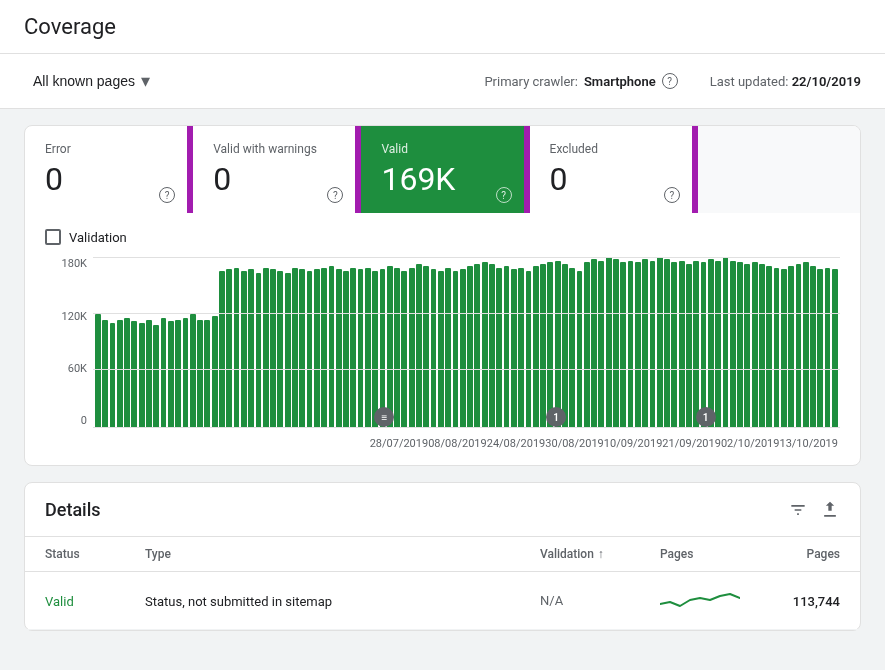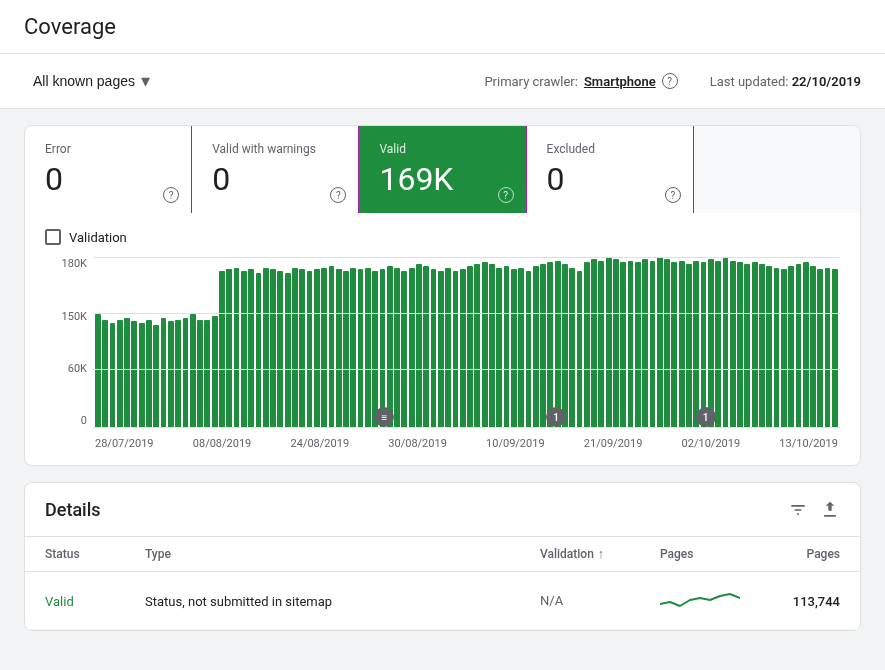--- a/index.html
+++ b/index.html
@@ -46,21 +46,20 @@
       font-size: 13px;
       color: #5f6368;
       display: flex;
       align-items: center;
       gap: 6px;
     }
 
     .crawler-info .crawler-name {
       font-weight: 600;
       color: #202124;
-      text-decoration: underline;
     }
 
     .help-icon {
       display: inline-flex;
       align-items: center;
       justify-content: center;
       width: 16px;
       height: 16px;
       border-radius: 50%;
       border: 1.5px solid #5f6368;
@@ -96,21 +95,21 @@
     }
 
     .stats-row {
       display: flex;
       border-bottom: none;
     }
 
     .stat-cell {
       flex: 1;
       padding: 16px 20px;
-      border-right: 1px solid #a21caf;
+      border-right: 6px solid #a21caf;
       position: relative;
     }
 
     .stat-cell:last-child {
       border-right: none;
     }
 
     .stat-cell.active {
       background: #1e8e3e;
       color: #fff;
@@ -204,21 +203,21 @@
     }
 
     .chart-x-axis {
       position: absolute;
       left: 48px;
       right: 0;
       bottom: 0;
       height: 28px;
       display: flex;
       align-items: center;
-      justify-content: space-between;
+      justify-content: flex-end;
       font-size: 11px;
       color: #5f6368;
       padding: 0 2px;
     }
 
     .chart-bars {
       display: flex;
       align-items: flex-end;
       height: 100%;
       gap: 1.5px;
@@ -437,21 +436,21 @@
 
     <div class="chart-section">
       <div class="impressions-row">
         <div class="checkbox"></div>
         <span class="impressions-label">Validation</span>
       </div>
 
       <div class="chart-container">
         <div class="chart-y-axis">
           <span>180K</span>
-          <span>150K</span>
+          <span>120K</span>
           <span>60K</span>
           <span>0</span>
         </div>
 
         <div class="chart-area">
           <div class="chart-bars" id="chart-bars">
             <div class="chart-grid">
               <div class="grid-line" style="top: 0%;"></div>
               <div class="grid-line" style="top: 33%;"></div>
               <div class="grid-line" style="top: 66%;"></div>

